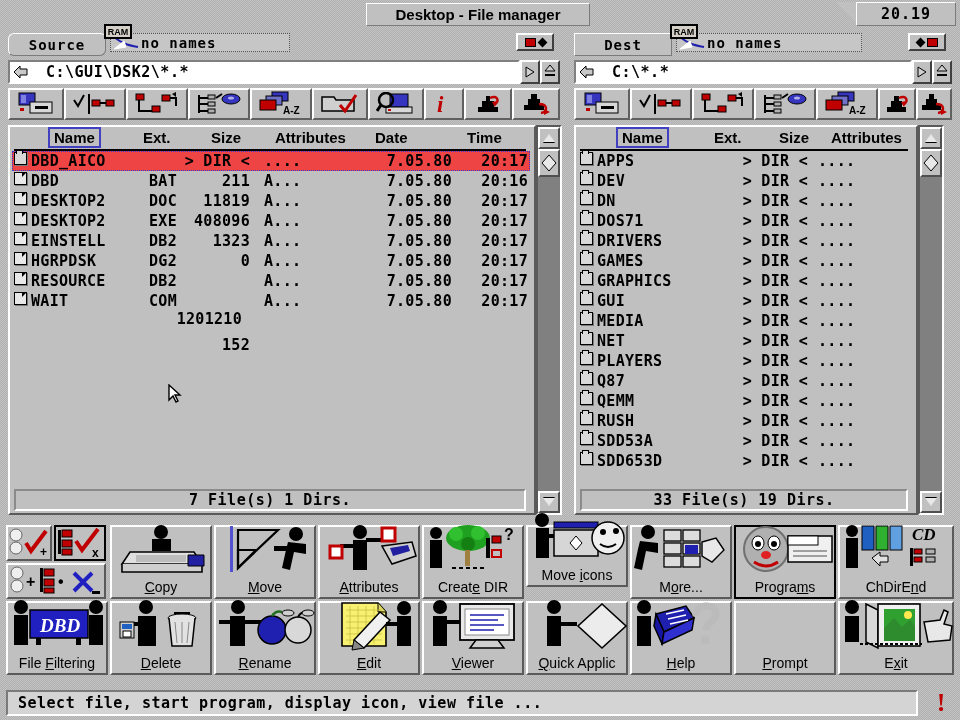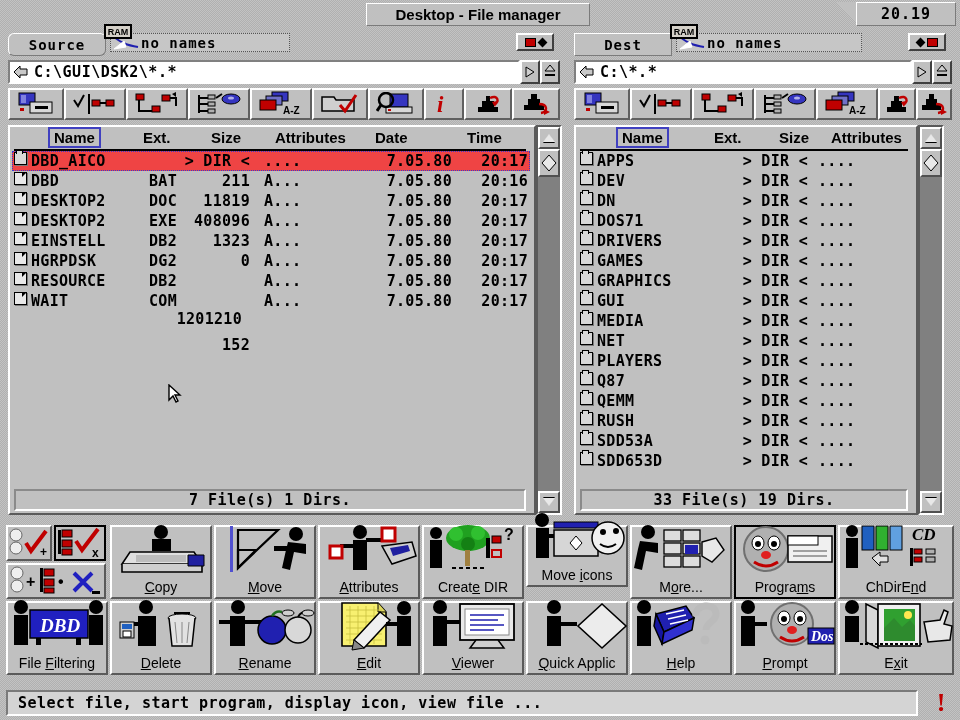--- a/index.html
+++ b/index.html
@@ -68,21 +68,21 @@
     display:flex;align-items:center;justify-content:center;gap:3px;
   }
   .red-folder{width:11px;height:9px;background:#c00000;border:1px solid #000;box-sizing:border-box;}
   .blk-dia{width:7px;height:7px;background:#000;transform:rotate(45deg);}
 
   
   .pathbar{position:absolute;top:60px;height:24px;}
   .path-field{
     position:absolute;left:0;top:0;height:24px;background:#fff;
     border:2px solid;border-color:#808080 #fff #fff #808080;box-sizing:border-box;
-    display:flex;align-items:center;
+    display:flex;align-items:center;gap:12px;
   }
   .path-text{
     font-family:"DejaVu Sans Mono",monospace;font-size:15px;font-weight:bold;
     color:#000;letter-spacing:0.5px;padding-left:4px;
   }
   .sq-btn{
     position:absolute;top:0;width:20px;height:24px;background:#c0c0c0;
     border:2px solid;border-color:#fff #404040 #404040 #fff;box-sizing:border-box;
     display:flex;align-items:center;justify-content:center;
   }
@@ -804,36 +804,20 @@
             <path d="M34,14 L52,10 M36,19 L54,15 M38,24 L56,20"></path>
           </g>
         <path d="M64,16 C62,4 84,2 84,14 C84,22 74,22 74,30" stroke="#bbb" stroke-width="7" fill="none"></path>
         <circle cx="73" cy="40" r="4.5" fill="#bbb"></circle>
       </svg>
     </div>
     <div class="lab"><u>H</u>elp</div>
   </div>
 
   <div class="bigbtn" style="left:728px;top:76px;width:102px;height:74px;">
-    <div class="art">
-      <svg width="102" height="52" viewBox="0 0 102 52">
-        <circle cx="12" cy="7" r="7" fill="#000"></circle>
-        <rect x="5" y="16" width="14" height="30" fill="#000"></rect>
-        <rect x="19" y="22" width="12" height="4" fill="#000"></rect>
-        <circle cx="56" cy="24" r="21" fill="#b0b0b0" stroke="#707070" stroke-width="2"></circle>
-        <ellipse cx="48" cy="18" rx="6" ry="7" fill="#fff" stroke="#000"></ellipse>
-        <ellipse cx="64" cy="18" rx="6" ry="7" fill="#fff" stroke="#000"></ellipse>
-        <circle cx="48" cy="19" r="3" fill="#000"></circle>
-          <circle cx="64" cy="19" r="3" fill="#000"></circle>
-        <ellipse cx="56" cy="30" rx="5" ry="4" fill="#e02020"></ellipse>
-        <path d="M44,37 Q56,45 68,37" stroke="#c00000" stroke-width="3" fill="none"></path>
-        <rect x="72" y="28" width="26" height="16" fill="#2020b0" stroke="#000"></rect>
-        <text x="75" y="41" font-family="Liberation Serif" font-size="14" font-weight="bold" font-style="italic" fill="#fff">Dos</text>
-      </svg>
-    </div>
     <div class="lab"><u>P</u>rompt</div>
   </div>
 
   <div class="bigbtn" style="left:832px;top:76px;width:116px;height:74px;">
     <div class="art">
       <svg width="116" height="52" viewBox="0 0 116 52">
         <circle cx="12" cy="7" r="7" fill="#000"></circle>
         <rect x="5" y="16" width="14" height="26" fill="#000"></rect>
         <path d="M26,4 L38,10 L38,48 L26,42 Z" fill="#d8d8d8" stroke="#000" stroke-width="1.5"></path>
         <rect x="38" y="4" width="42" height="42" fill="#f0f0f0" stroke="#000" stroke-width="1.6"></rect>

